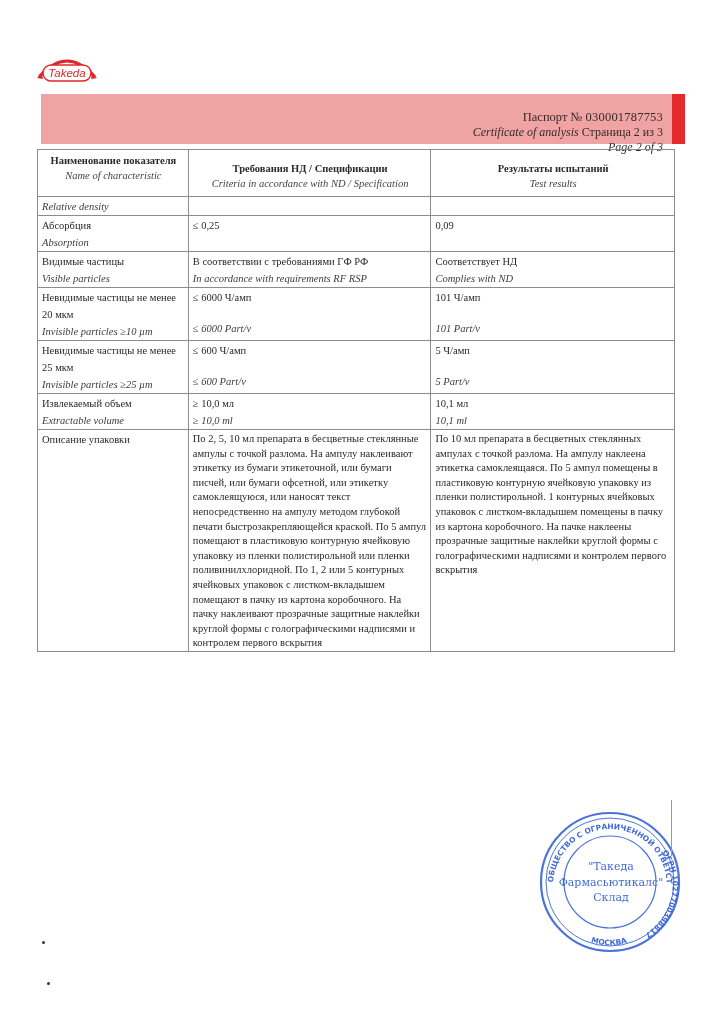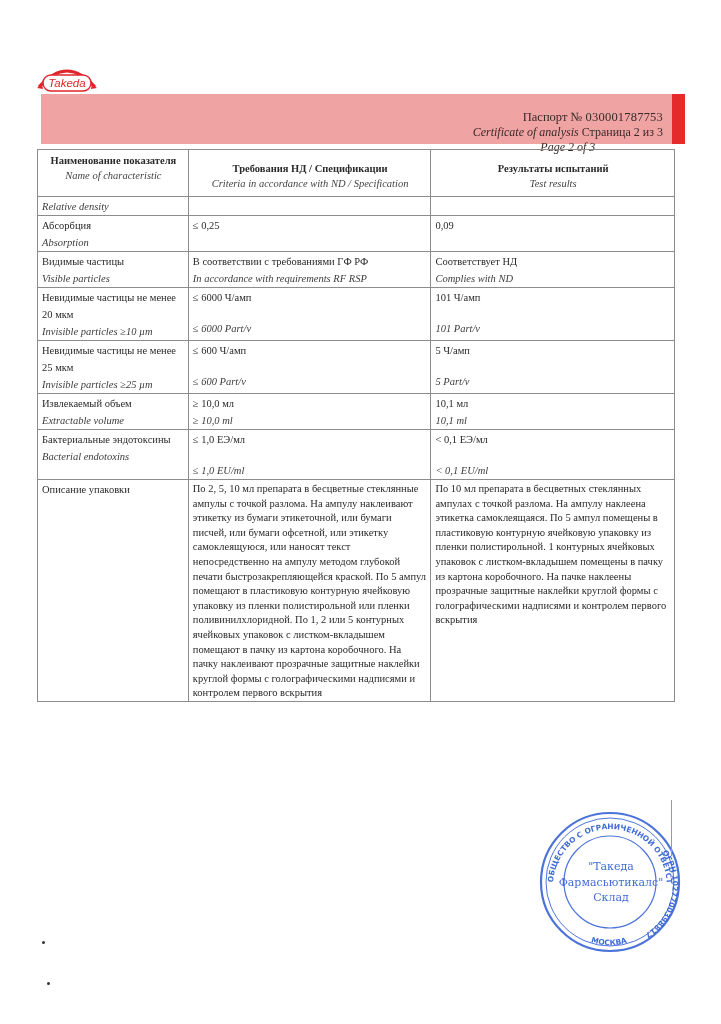--- a/index.html
+++ b/index.html
@@ -1,36 +1,36 @@
 <!DOCTYPE html>
 <html><head>
 <meta charset="utf-8">
 <style>
   html, body { margin: 0; padding: 0; }
   body {
     width: 721px; height: 1024px; background: #ffffff; position: relative; overflow: hidden;
     font-family: "Liberation Serif", "DejaVu Serif", serif; color: #2a2a2a;
   }
   .logo {
-    position: absolute; left: 36px; top: 61px; width: 62px; height: 32px;
+    position: absolute; left: 36px; top: 51px; width: 62px; height: 32px;
   }
   .logo svg { width: 62px; height: 32px; display: block; }
   .band {
     position: absolute; left: 41px; top: 94px; width: 644px; height: 50px;
     background: #efa3a3;
   }
   .band .accent {
     position: absolute; right: 0; top: 0; width: 13px; height: 50px; background: #e42a2a;
   }
   .band .lines {
     position: absolute; right: 22px; top: 16px; text-align: right; font-size: 12px; line-height: 15px; color: #3a2a2a;
   }
   .band .passport { font-size: 12.5px; }
   .band .passport .num { letter-spacing: 0.2px; }
-  .it { font-style: italic; text-align: center; }
+  .it { font-style: italic; }
 
   table.coa {
     position: absolute; left: 37px; top: 149px; width: 638px;
     border-collapse: collapse; font-size: 10.5px; line-height: 17px;
   }
   table.coa td, table.coa th {
     border: 1px solid #8c8c8c; vertical-align: top; padding: 1px 3px 0 4px; font-weight: normal;
   }
   table.coa col.c1 { width: 151px; }
   table.coa col.c2 { width: 243px; }
@@ -182,36 +182,20 @@
         <div>≥ 10,0 мл</div>
         <div class="en-i">≥ 10,0 ml</div>
       </td>
       <td>
         <div>10,1 мл</div>
         <div class="en-i">10,1 ml</div>
       </td>
     </tr>
 
 
-    <tr>
-      <td>
-        <div>Бактериальные эндотоксины</div>
-        <div class="en-i">Bacterial endotoxins</div>
-      </td>
-      <td>
-        <div>≤ 1,0 ЕЭ/мл</div>
-        <span class="gap"></span>
-        <div class="en-i">≤ 1,0 EU/ml</div>
-      </td>
-      <td>
-        <div>&lt; 0,1 ЕЭ/мл</div>
-        <span class="gap"></span>
-        <div class="en-i">&lt; 0,1 EU/ml</div>
-      </td>
-    </tr>
 
 
 
     <tr class="pack-row">
       <td>
           <div>Описание упаковки</div>
         </td>
       <td class="pack">
           <div>По 2, 5, 10 мл препарата в бесцветные стеклянные ампулы с точкой разлома. На ампулу наклеивают этикетку из бумаги этикеточной, или бумаги писчей, или бумаги офсетной, или этикетку самоклеящуюся, или наносят текст непосредственно на ампулу методом глубокой печати быстрозакрепляющейся краской. По 5 ампул помещают в пластиковую контурную ячейковую упаковку из пленки полистирольной или пленки поливинилхлоридной. По 1, 2 или 5 контурных ячейковых упаковок с листком-вкладышем помещают в пачку из картона коробочного. На пачку наклеивают прозрачные защитные наклейки круглой формы с голографическими надписями и контролем первого вскрытия</div>
         </td>

